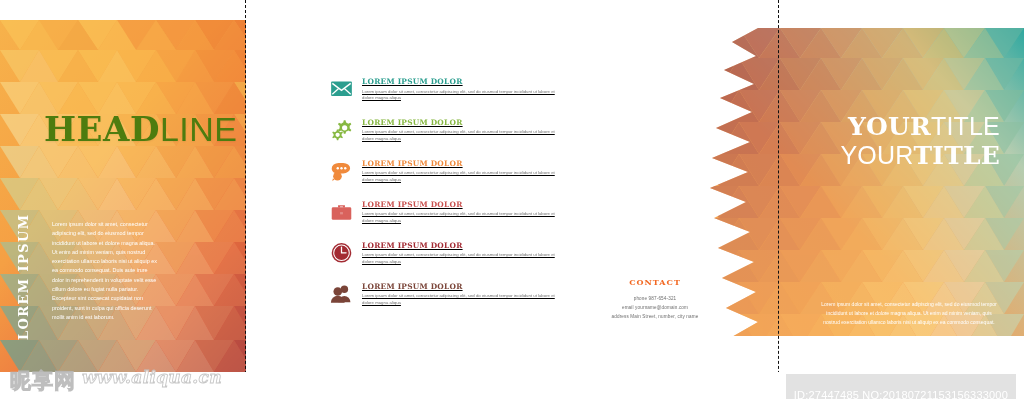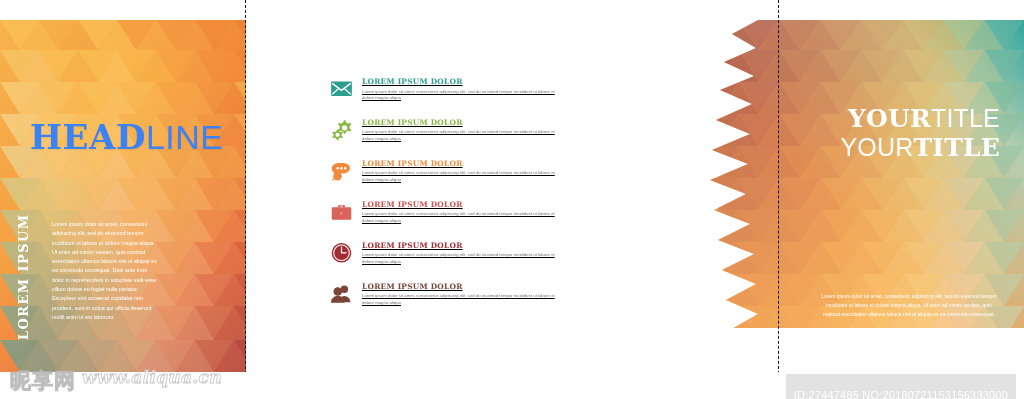--- a/index.html
+++ b/index.html
@@ -9,24 +9,23 @@
   #stage { position:relative; width:1024px; height:399px; background:#fff; overflow:hidden; }
 
   
   .panel-left {
     position:absolute; left:0; top:20px; width:312px; height:352px;
     overflow:hidden;
   }
   .poly-svg { position:absolute; left:0; top:0; }
 
   .headline {
-    position:absolute; left:30px; top:92px; z-index:5;
-    color:#3b82f6; white-space:nowrap; line-height:1;
+    position:absolute; left:44px; top:92px; z-index:5;
+    color:#4d7c0f; white-space:nowrap; line-height:1;
     text-shadow:0 1px 2px rgba(0,0,0,.07);
-    margin-top:8px;
   }
   .headline .b {
     font-family:"DejaVu Serif", serif; font-weight:bold;
     font-size:34px; letter-spacing:.5px;
   }
   .headline .l {
     font-family:"Liberation Sans", sans-serif; font-weight:300;
     font-size:34px; letter-spacing:.5px;
   }
 
@@ -66,21 +65,21 @@
     position:absolute; left:560px; top:277px; width:190px; text-align:center; z-index:6;
   }
   .contact h5 {
     font-family:"DejaVu Serif", serif; font-weight:bold;
     font-size:8px; letter-spacing:1px; color:#f26822; margin-bottom:8px;
   }
   .contact .crow { font-size:4.6px; line-height:1.95; color:#6d6d6d; letter-spacing:.15px; }
 
   
   .panel-right {
-    position:absolute; left:698px; top:20px; width:326px; height:308px;
+    position:absolute; left:698px; top:28px; width:326px; height:308px;
     overflow:hidden;
   }
   .yourtitle {
     position:absolute; right:24px; top:84px; z-index:5;
     text-align:right; color:#ffffff; line-height:1.16; white-space:nowrap;
   }
   .yourtitle .b {
     font-family:"DejaVu Serif", serif; font-weight:bold; font-size:25px; letter-spacing:.2px;
   }
   .yourtitle .l {
@@ -434,20 +433,26 @@
         </span>
         <span class="ftext">
           <h4 style="color:#7a4438">LOREM IPSUM DOLOR</h4>
           <p>Lorem ipsum dolor sit amet, consectetur adipiscing elit, sed do eiusmod tempor incididunt ut labore et dolore magna aliqua</p>
         </span>
       </div>
 
     </div>
   </div>
 
+  <div class="contact">
+    <h5>CONTACT</h5>
+    <div class="crow">phone  987-654-321</div>
+    <div class="crow">email  yourname@domain.com</div>
+    <div class="crow">address  Main Street, number, city name</div>
+  </div>
 
   <div class="panel-right">
     <svg class="poly-svg" width="326" height="352" viewBox="0 0 326 352">
       <defs>
         <linearGradient id="rg1" x1="0" y1="1" x2="1" y2="0">
           <stop offset="0" stop-color="#f7a94a"></stop>
           <stop offset="0.45" stop-color="#f2a057"></stop>
           <stop offset="0.8" stop-color="#b5cdb0"></stop>
           <stop offset="1" stop-color="#2fa8a0"></stop>
         </linearGradient>

